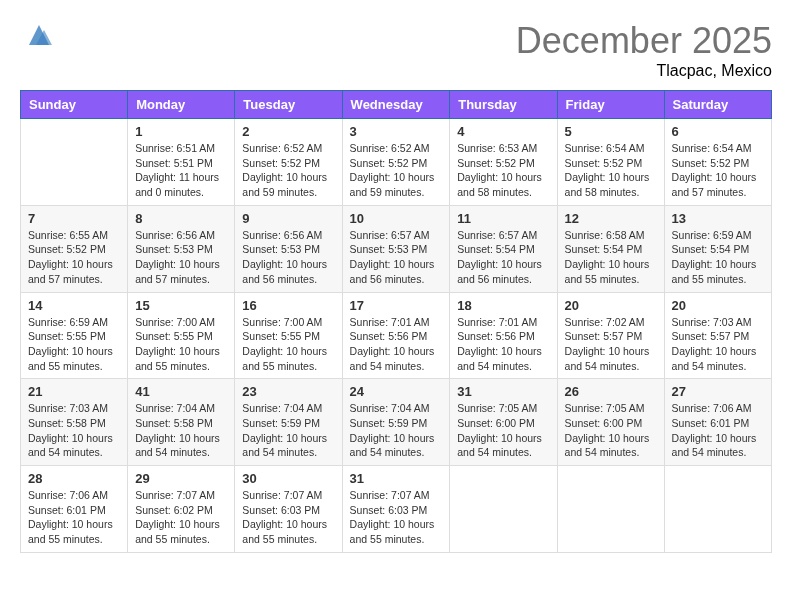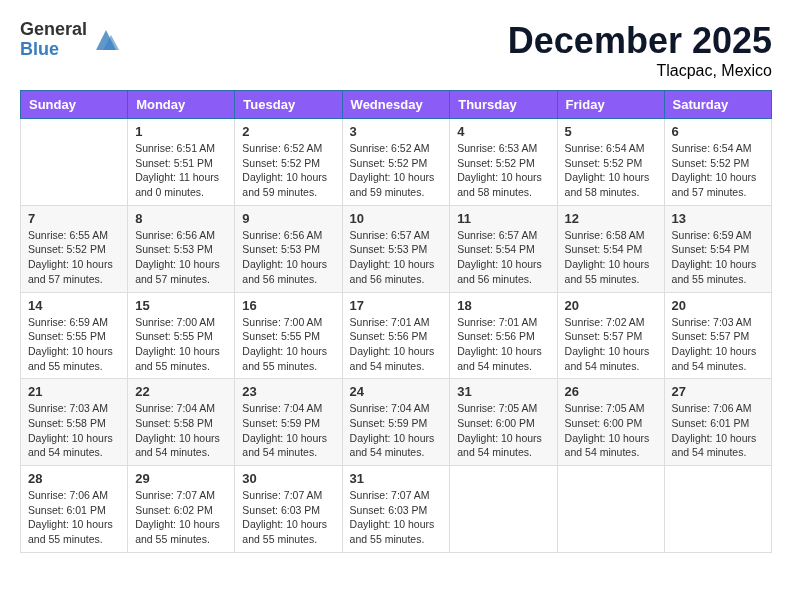--- a/index.html
+++ b/index.html
@@ -38,22 +38,22 @@
     .logo-icon {
       width: 30px;
       height: 30px;
       margin-left: 4px;
     }
     .title-section {
       text-align: right;
     }
     .month-title {
       font-size: 36px;
-      font-weight: bold;
-      color: #0f172a;
+      font-weight: normal;
+      color: #737373;
     }
     .location {
       font-size: 16px;
       color: #000000;
     }
     .calendar {
       width: 100%;
       border-collapse: collapse;
       border: 1px solid #ccc;
     }
@@ -96,24 +96,20 @@
     }
     .calendar thead tr th {
       background-color: #8b5cf6;
     }
   </style>
 </head>
 <body>
 
 <div class="header">
   <div class="logo">
-    <div class="logo-text">
-      <span class="logo-general">General</span>
-      <span class="logo-blue">Blue</span>
-    </div>
     <svg class="logo-icon" viewBox="0 0 30 30" xmlns="http://www.w3.org/2000/svg">
       <polygon points="5,25 15,5 25,25" fill="#3a7ebf" opacity="0.8"></polygon>
       <polygon points="12,25 20,10 28,25" fill="#3a7ebf" opacity="0.6"></polygon>
     </svg>
   </div>
   <div class="title-section">
     <div class="month-title">December 2025</div>
     <div class="location">Tlacpac, Mexico</div>
   </div>
 </div>
@@ -219,21 +215,21 @@
           <span class="day-number">20</span>
           <div class="day-info">Sunrise: 7:03 AM<br>Sunset: 5:57 PM<br>Daylight: 10 hours and 54 minutes.</div>
         </td>
       </tr>
       <tr>
         <td>
           <span class="day-number">21</span>
           <div class="day-info">Sunrise: 7:03 AM<br>Sunset: 5:58 PM<br>Daylight: 10 hours and 54 minutes.</div>
         </td>
         <td>
-          <span class="day-number">22</span>
+          <span class="day-number">41</span>
           <div class="day-info">Sunrise: 7:04 AM<br>Sunset: 5:58 PM<br>Daylight: 10 hours and 54 minutes.</div>
         </td>
         <td>
           <span class="day-number">23</span>
           <div class="day-info">Sunrise: 7:04 AM<br>Sunset: 5:59 PM<br>Daylight: 10 hours and 54 minutes.</div>
         </td>
         <td>
           <span class="day-number">24</span>
           <div class="day-info">Sunrise: 7:04 AM<br>Sunset: 5:59 PM<br>Daylight: 10 hours and 54 minutes.</div>
         </td>

